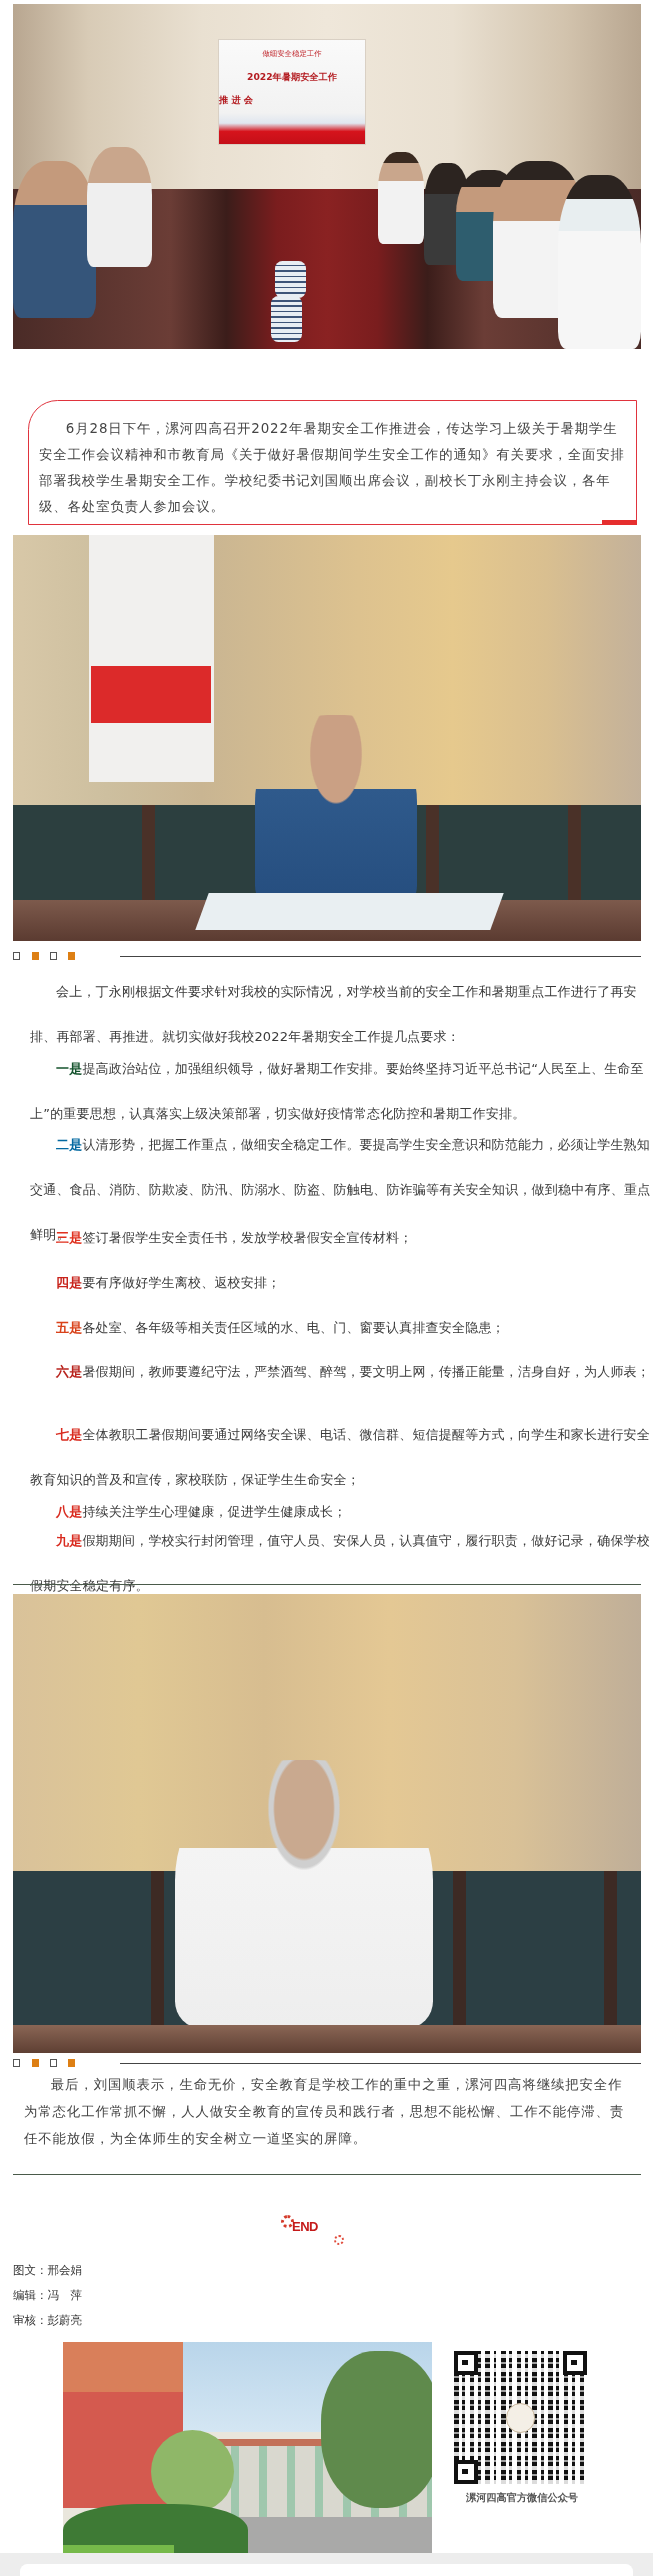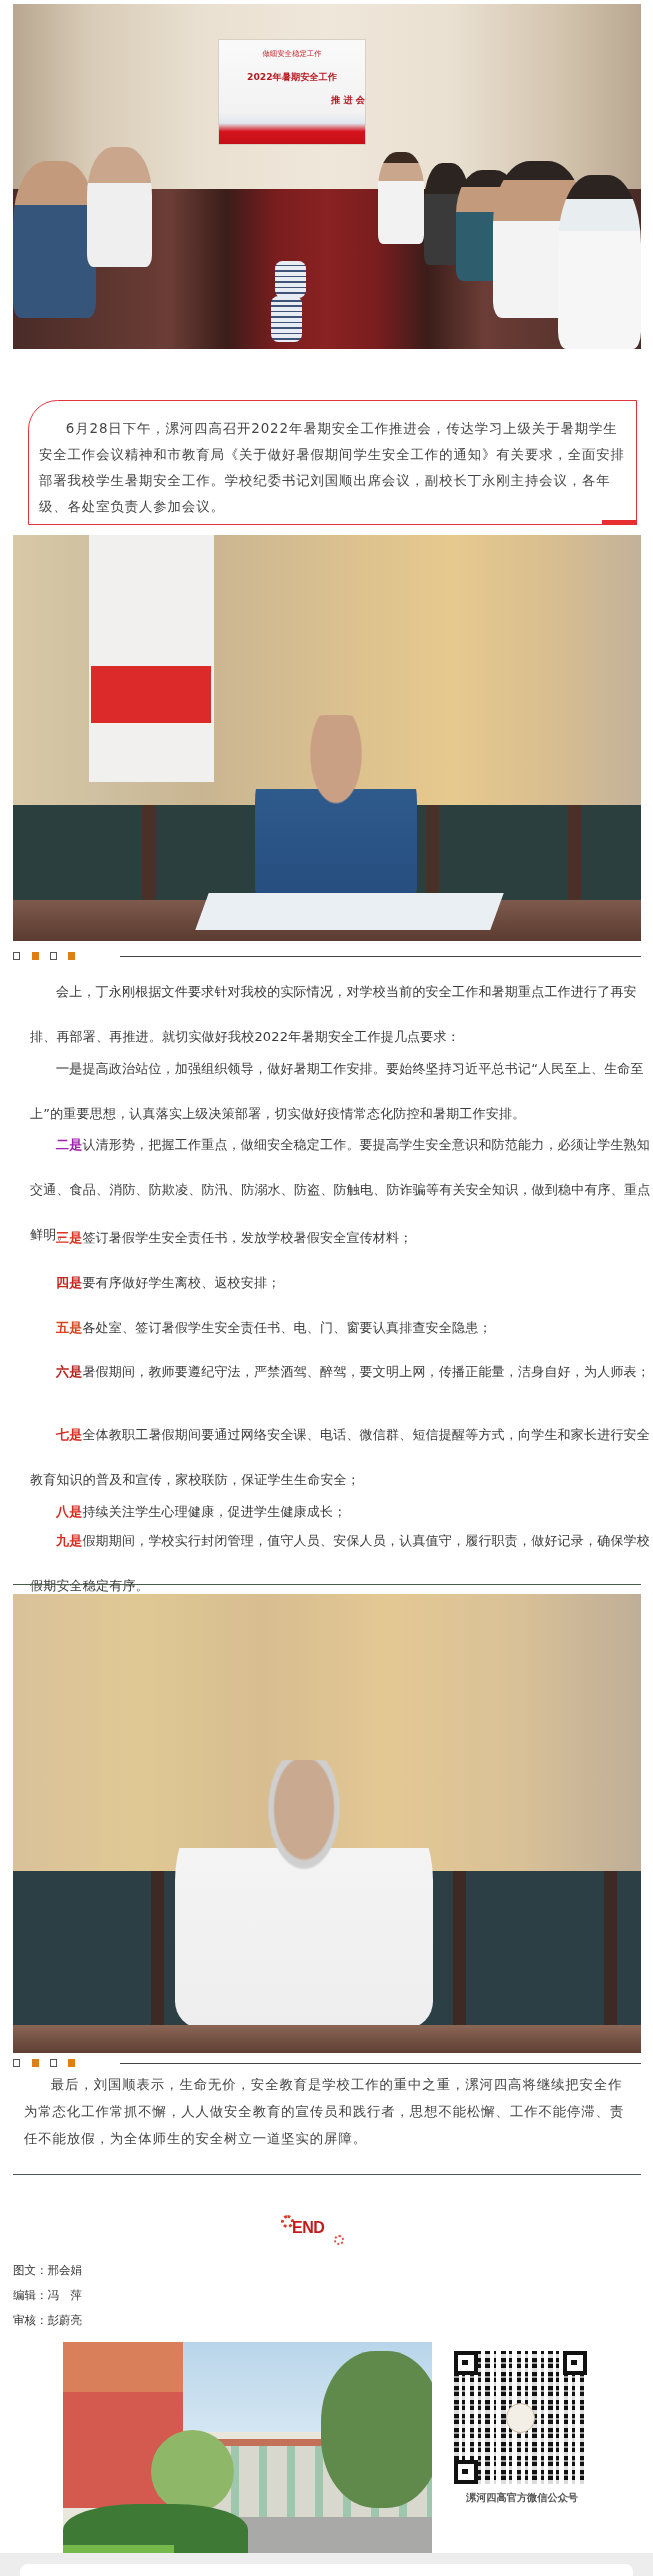--- a/index.html
+++ b/index.html
@@ -11,21 +11,21 @@
   .photo1 { top: 3.7px; height: 345px;
     background:
       linear-gradient(180deg, rgba(0,0,0,0) 0%, rgba(0,0,0,0) 55%, rgba(60,25,20,0.0) 55%),
       linear-gradient(90deg, #b8a690 0%, #d8cbb6 12%, #e9e0d1 30%, #efe7da 50%, #e9e0d1 70%, #d2c3ad 88%, #b8a690 100%);
   }
   .p1-screen { position: absolute; left: 205px; top: 35px; width: 148px; height: 106px;
     background: linear-gradient(180deg, #fafafa 0%, #f2f2f2 70%, #e0e6ef 80%, #d6131c 88%, #c40f18 100%);
     border: 1.8px solid #d9d0c4; box-sizing: border-box; }
   .p1-screen .t1 { position: absolute; top: 9.2px; width: 100%; text-align: center; font-size: 7.4px; color: #c0282e; }
   .p1-screen .t2 { position: absolute; top: 31px; width: 100%; text-align: center; font-size: 9.2px; color: #b41d22; font-weight: bold; }
-  .p1-screen .t3 { position: absolute; top: 54px; width: 100%; text-align: right; font-size: 9.2px; color: #b41d22; font-weight: bold; }
+  .p1-screen .t3 { position: absolute; top: 54px; width: 100%; text-align: left; font-size: 9.2px; color: #b41d22; font-weight: bold; }
   .p1-table { position: absolute; left: 0; top: 185px; width: 628px; height: 161px;
     background: linear-gradient(90deg, #4a2b27 0%, #6b3d36 25%, #3b1d1a 34%, #7a1d1e 42%, #8a2222 50%, #7a1d1e 58%, #3b1d1a 66%, #6b3d36 75%, #4a2b27 100%); }
   .p1-vase { position: absolute; width: 31px; border-radius: 7.4px;
     background: repeating-linear-gradient(180deg, #e8edf3 0 3.7px, #3d5378 3.7px 5.5px); }
   .p1-person { position: absolute; border-radius: 40% 40% 10% 10%; }
 
   .photo2 { top: 535px; height: 406px;
     background: linear-gradient(90deg, #d8c8a8 0%, #cdbf9f 15%, #c9b592 30%, #ddc28f 55%, #e6c98d 70%, #d9bf90 85%, #c3b19a 100%); }
   .p2-poster { position: absolute; left: 76px; top: 0; width: 125px; height: 247px; background: #f1f0ee; }
   .p2-poster .flag { position: absolute; left: 1.8px; top: 131px; width: 120px; height: 57px; background: #dc2a2a; }
@@ -70,21 +70,21 @@
   .ord { font-weight: bold; }
 
   .hr { position: absolute; left: 13px; width: 628px; height: 0.9px; background: #4a5a4a; }
 
   .closing { position: absolute; left: 24px; top: 2071px; width: 607px; margin: 0; font-size: 13.4px; line-height: 27px;
     color: #444; letter-spacing: 0.9px; text-indent: 2em; }
 
   
   .end-logo { position: absolute; left: 279px; top: 2213px; width: 74px; height: 37px; }
   .end-logo .txt { position: absolute; left: 13px; top: 5.5px; font-family: "Liberation Sans", sans-serif; font-weight: bold;
-    font-size: 16px; color: #c41a1a; letter-spacing: -0.5px; }
+    font-size: 13px; color: #c41a1a; letter-spacing: -0.5px; }
   .gear { position: absolute; border-radius: 50%; }
   .gear1 { left: 1.8px; top: 1.8px; width: 13px; height: 13px; border: 3.7px dotted #d43a2a; box-sizing: border-box; }
   .gear2 { left: 55px; top: 22px; width: 10.2px; height: 10.2px; border: 2.8px dotted #e04a3a; box-sizing: border-box; }
 
   .credit { position: absolute; left: 13px; font-size: 11.5px; color: #333; }
 
   
   .campus { position: absolute; left: 63px; top: 2342px; width: 369px; height: 226px; overflow: hidden;
     background: linear-gradient(180deg, #b9d5ea 0%, #d4e6f3 40%, #e9e6dc 40%, #e9e6dc 100%); }
   .campus .bldg { position: absolute; left: 148px; top: 97px; width: 222px; height: 74px;
@@ -152,25 +152,25 @@
 <div class="sq-divider" style="top:952px;">
   <div class="sq hollow" style="left:0;"></div>
   <div class="sq fill" style="left:18.5px;"></div>
   <div class="sq hollow" style="left:37px;"></div>
   <div class="sq fill" style="left:55px;"></div>
   <div class="sq-line"></div>
 </div>
 
 <p class="para" style="top:969px;">会上，丁永刚根据文件要求针对我校的实际情况，对学校当前的安全工作和暑期重点工作进行了再安排、再部署、再推进。就切实做好我校2022年暑期安全工作提几点要求：</p>
 
-<p class="para" style="top:1046px;"><span class="ord" style="color:#737373">一是</span><span>提高政治站位，加强组织领导，做好暑期工作安排。要始终坚持习近平总书记“人民至上、生命至上”的重要思想，认真落实上级决策部署，切实做好疫情常态化防控和暑期工作安排。</span></p>
-<p class="para" style="top:1122px;"><span class="ord" style="color:#a21caf">二是</span><span>认清形势，把握工作重点，做细安全稳定工作。要提高学生安全意识和防范能力，必须让学生熟知交通、食品、消防、防欺凌、防汛、防溺水、防盗、防触电、防诈骗等有关安全知识，做到稳中有序、重点鲜明。</span></p>
+<p class="para" style="top:1046px;"><span class="ord" style="color:#14532d">一是</span><span>提高政治站位，加强组织领导，做好暑期工作安排。要始终坚持习近平总书记“人民至上、生命至上”的重要思想，认真落实上级决策部署，切实做好疫情常态化防控和暑期工作安排。</span></p>
+<p class="para" style="top:1122px;"><span class="ord" style="color:#0369a1">二是</span><span>认清形势，把握工作重点，做细安全稳定工作。要提高学生安全意识和防范能力，必须让学生熟知交通、食品、消防、防欺凌、防汛、防溺水、防盗、防触电、防诈骗等有关安全知识，做到稳中有序、重点鲜明。</span></p>
 <p class="para" style="top:1215px;"><span class="ord" style="color:#e0301e">三是</span><span>签订暑假学生安全责任书，发放学校暑假安全宣传材料；</span></p>
 <p class="para" style="top:1260px;"><span class="ord" style="color:#c8241c">四是</span><span>要有序做好学生离校、返校安排；</span></p>
-<p class="para" style="top:1305px;"><span class="ord" style="color:#d9421a">五是</span><span>各处室、签订暑假学生安全责任书、电、门、窗要认真排查安全隐患；</span></p>
+<p class="para" style="top:1305px;"><span class="ord" style="color:#d9421a">五是</span><span>各处室、各年级等相关责任区域的水、电、门、窗要认真排查安全隐患；</span></p>
 <p class="para" style="top:1350px;font-family:Liberation Mono, monospace;"><span class="ord" style="color:#b8231d">六是</span><span>暑假期间，教师要遵纪守法，严禁酒驾、醉驾，要文明上网，传播正能量，洁身自好，为人师表；</span></p>
 <p class="para" style="top:1412px;"><span class="ord" style="color:#d92b1f">七是</span><span>全体教职工暑假期间要通过网络安全课、电话、微信群、短信提醒等方式，向学生和家长进行安全教育知识的普及和宣传，家校联防，保证学生生命安全；</span></p>
 <p class="para" style="top:1489px;"><span class="ord" style="color:#d92b1f">八是</span><span>持续关注学生心理健康，促进学生健康成长；</span></p>
 <p class="para" style="top:1518px;"><span class="ord" style="color:#d92b1f">九是</span><span>假期期间，学校实行封闭管理，值守人员、安保人员，认真值守，履行职责，做好记录，确保学校假期安全稳定有序。</span></p>
 
 <div class="hr" style="top:1584px;"></div>
 
 <div class="photo photo3">
   <div class="p3-chairs"></div>
   <div class="p3-person"></div>

